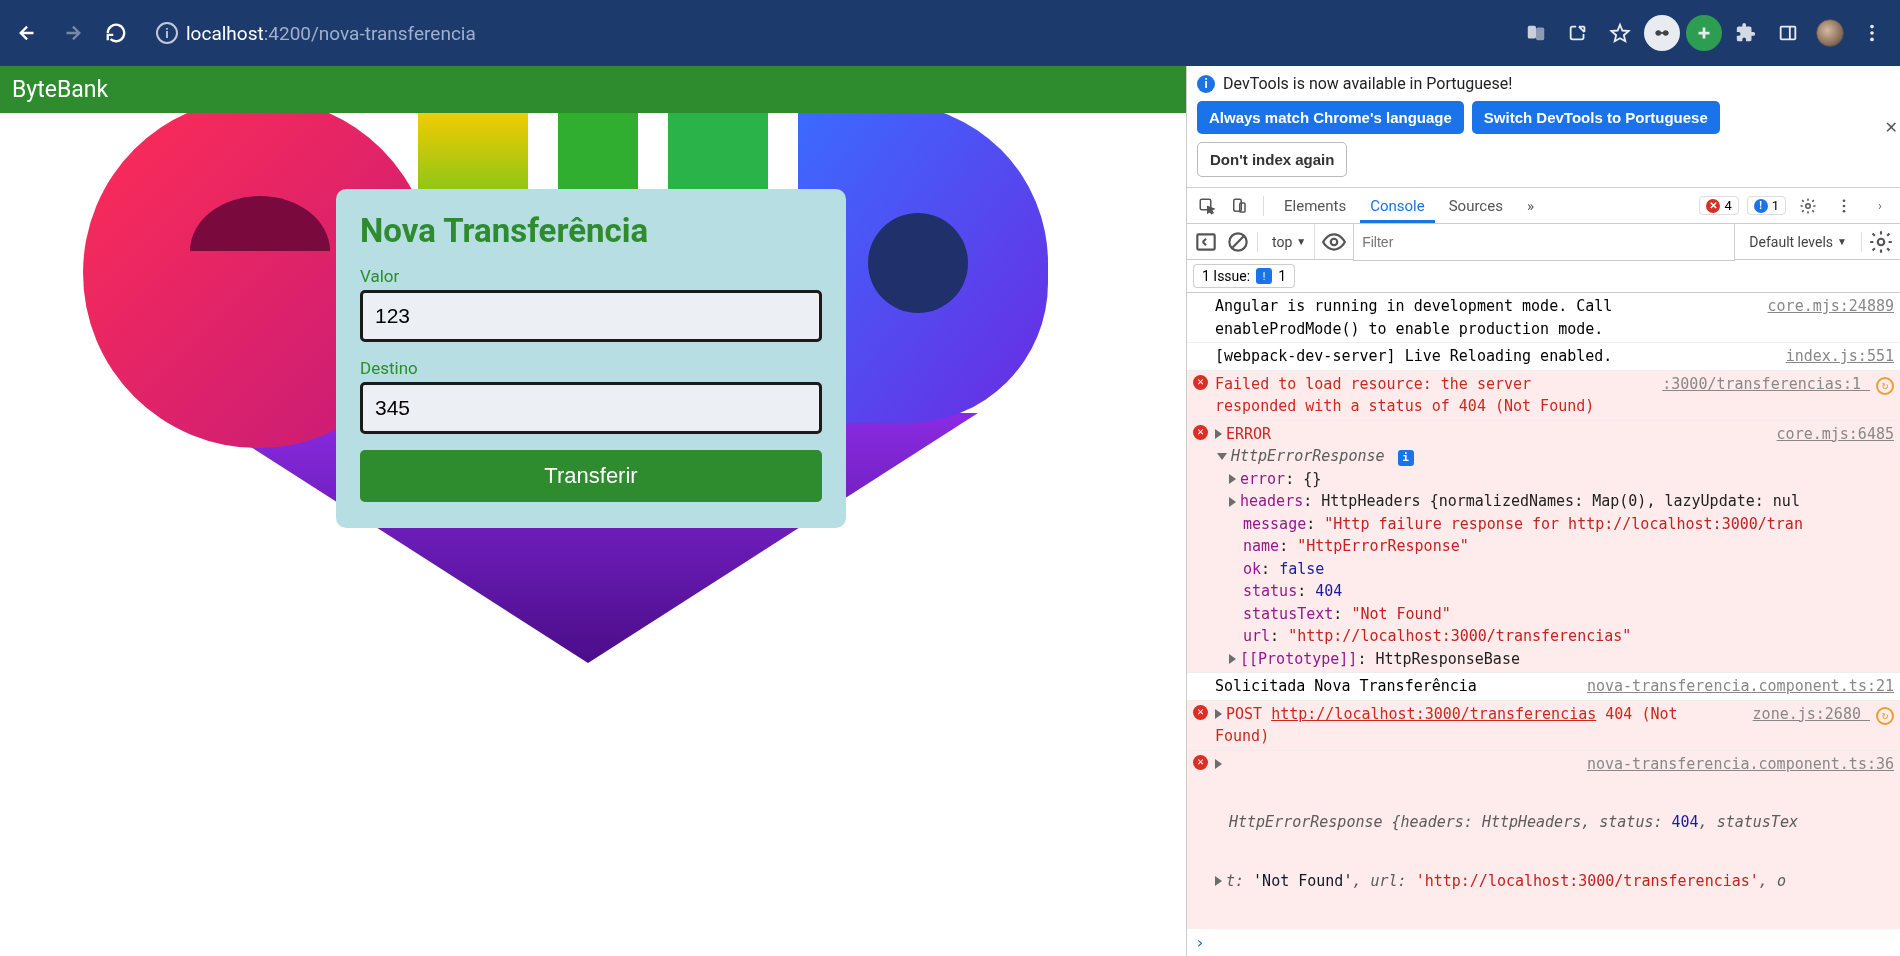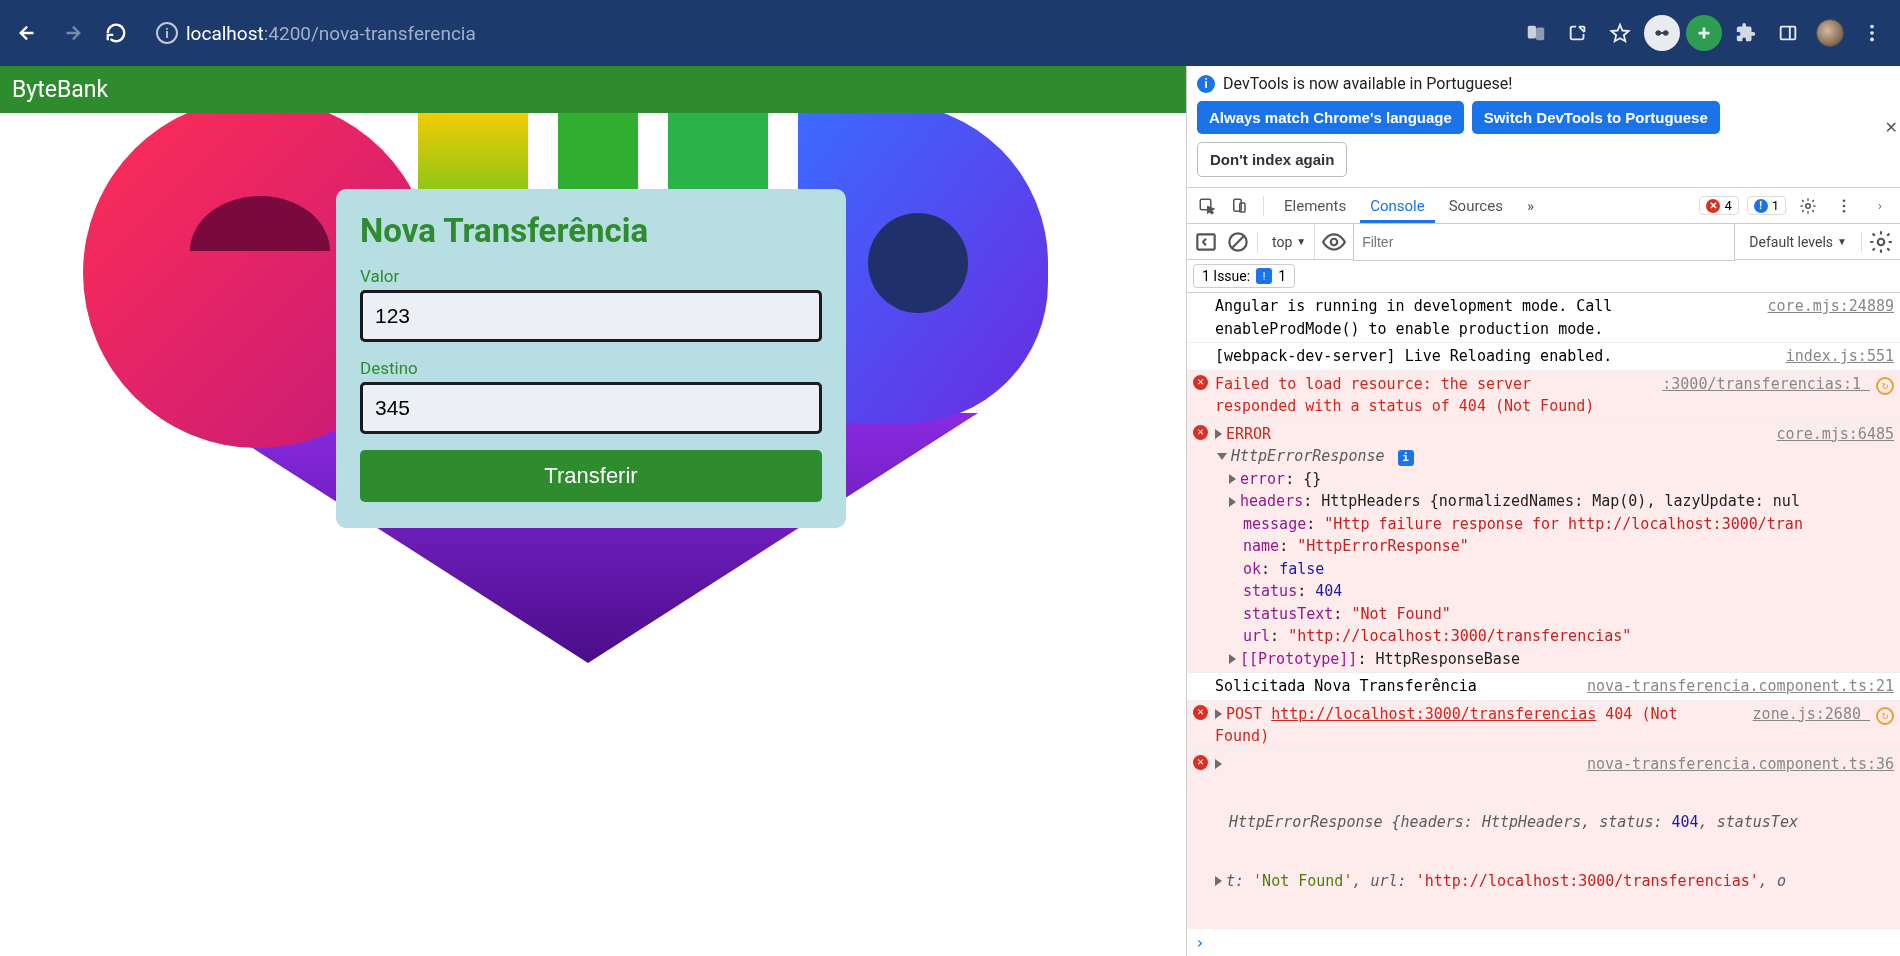--- a/index.html
+++ b/index.html
@@ -358,19 +358,19 @@
       <div class="log-row error">
         <span class="err-icon">✕</span>
         <span class="msg"><span class="tri right"></span><span>POST</span> <span style="text-decoration:underline">http://localhost:3000/transferencias</span> <span>404 (Not Found)</span></span>
         <span class="src"><span>zone.js:2680</span> <span class="retry-icon">↻</span></span>
       </div>
       <div class="log-row error expanded">
         <span class="err-icon">✕</span>
         <span class="src-inline">nova-transferencia.component.ts:36</span>
         <div><span class="tri right"></span></div>
         <div style="padding-left:14px" class="italic"><span>HttpErrorResponse {headers: </span><span>HttpHeaders</span><span>, status: </span><span style="color:#1a1aa6;font-style:normal">404</span><span>, statusTex</span></div>
-        <div style="padding-left:0px" class="italic"><span class="tri right"></span><span>t: </span><span style="color:#4d7c0f;font-style:normal">'Not Found'</span><span>, url: </span><span style="color:#c6211f;font-style:normal">'http://localhost:3000/transferencias'</span><span>, o</span></div>
+        <div style="padding-left:0px" class="italic"><span class="tri right"></span><span>t: </span><span style="color:#0f172a;font-style:normal">'Not Found'</span><span>, url: </span><span style="color:#c6211f;font-style:normal">'http://localhost:3000/transferencias'</span><span>, o</span></div>
         <div style="padding-left:14px" class="italic"><span>k: </span><span style="color:#1a1aa6;font-style:normal">false</span><span>, …}</span></div>
       </div>
     </div>
     <div class="prompt-row"><span>›</span></div>
   </div>
 </div>
 
 </body></html>

